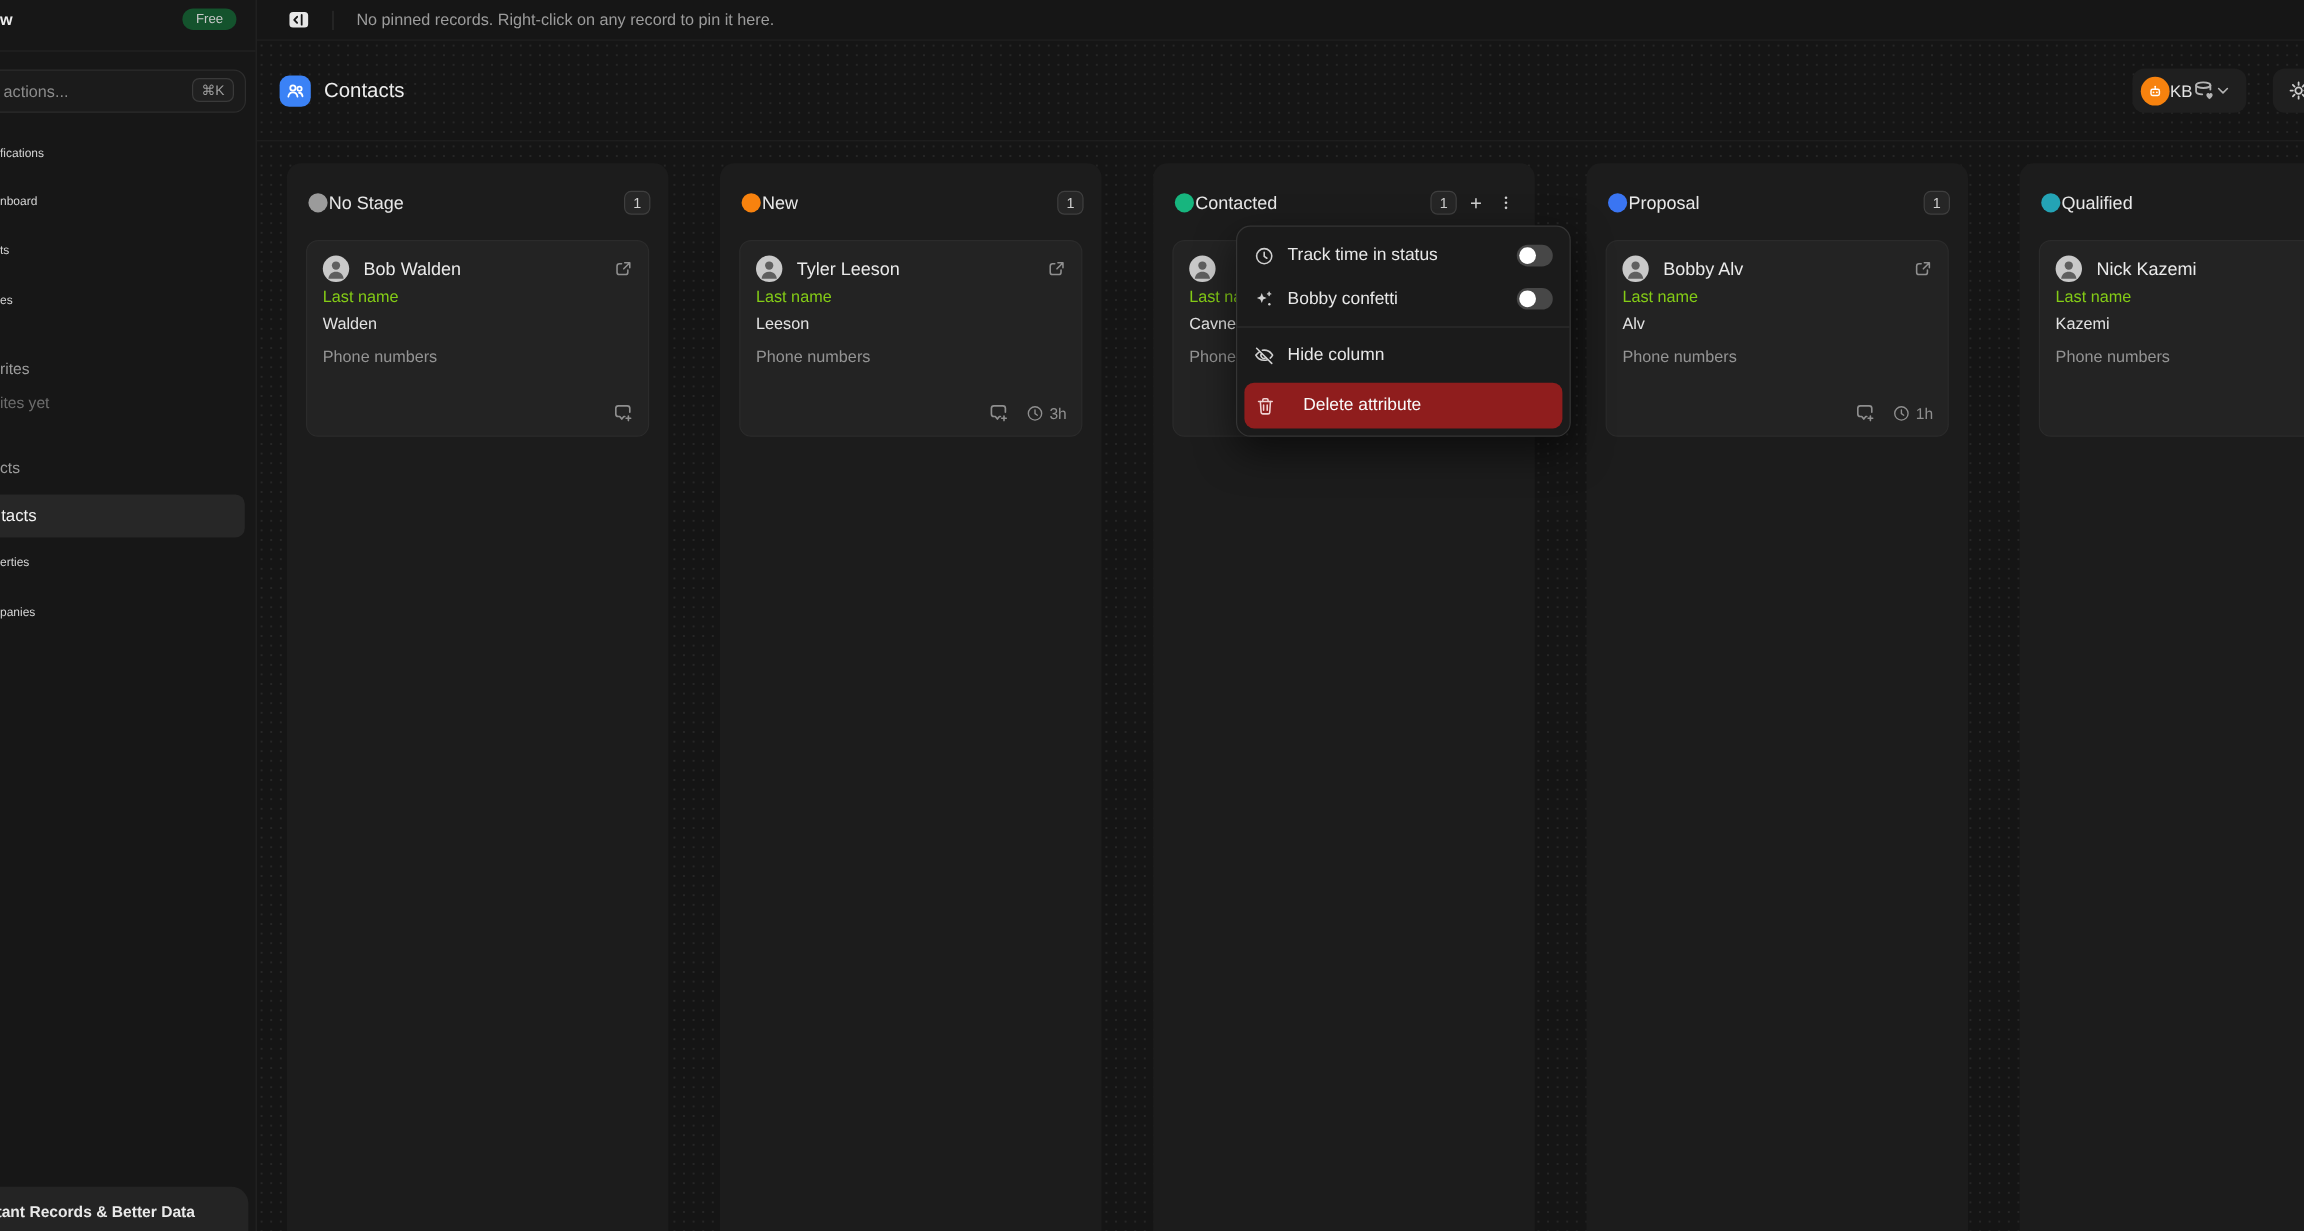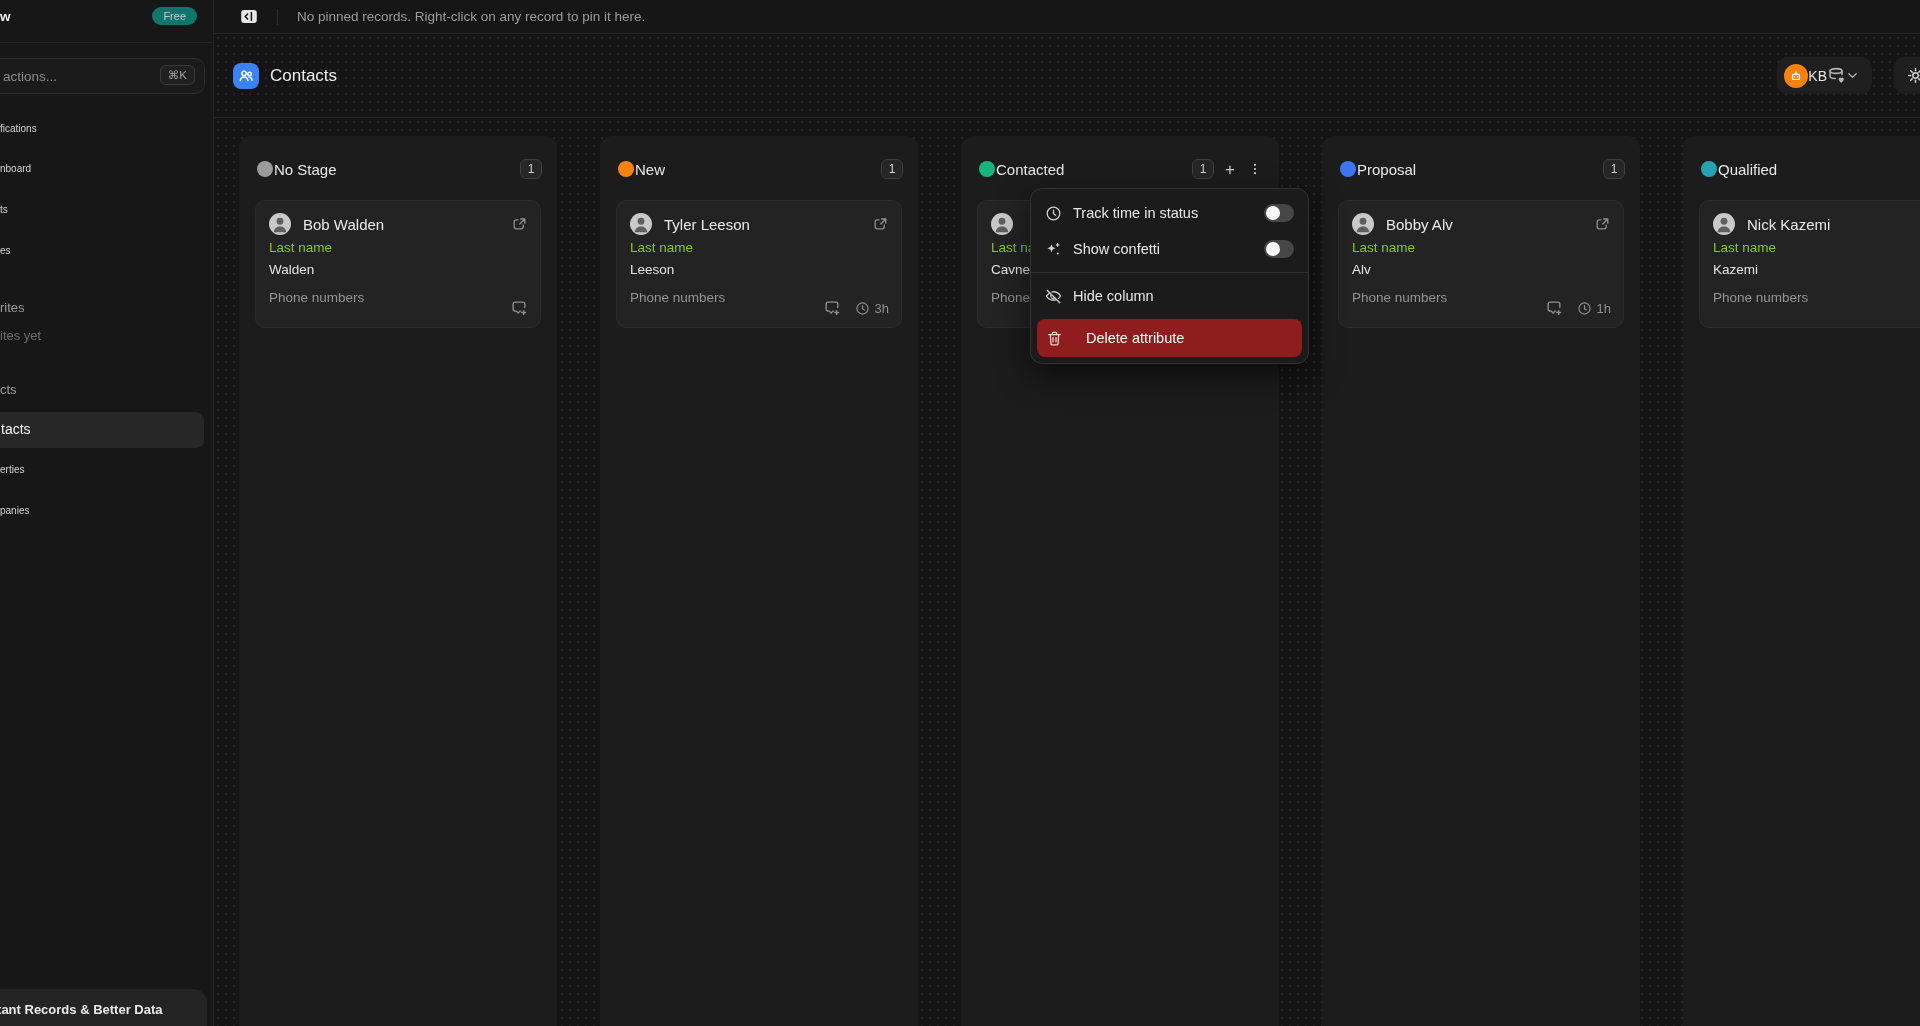--- a/index.html
+++ b/index.html
@@ -4,21 +4,21 @@
 <style>
   * { box-sizing: border-box; margin: 0; padding: 0; }
   html,body { width:1920px; height:1026px; overflow:hidden; background:#141414;
     font-family:"Liberation Sans","DejaVu Sans",sans-serif; }
   .app { position:relative; width:1920px; height:1026px; }
 
   
   .sidebar { position:absolute; left:0; top:0; width:214px; height:1026px;
     background:#171717; border-right:1px solid #242424; z-index:3; }
   .ws-name { position:absolute; left:0; top:9px; font-size:13.5px; font-weight:700; color:#ededed; }
-  .plan-badge { position:absolute; right:16px; top:7px; background:#0f766e; color:#c9c9c9;
+  .plan-badge { position:absolute; right:16px; top:7px; background:#14532d; color:#c9c9c9;
     font-size:11px; padding:3px 11px; border-radius:10px; }
   .sb-divider { position:absolute; left:0; top:42px; width:100%; height:1px; background:#232323; }
   .search-box { position:absolute; left:-60px; top:58px; width:265px; height:36px;
     background:#1b1b1b; border:1px solid #2d2d2d; border-radius:10px; }
   .search-text { position:absolute; left:62px; top:10px; font-size:13.5px; color:#8b8b8b; }
   .kbd { position:absolute; right:9px; top:6px; border:1px solid #3a3a3a; background:#202020;
     color:#9f9f9f; font-size:11.5px; padding:2px 7px; border-radius:6px; }
   .sb-item { position:absolute; left:0; font-size:10px; color:#d4d4d4; white-space:nowrap; }
   .sb-section { position:absolute; left:0; font-size:13px; color:#9c9c9c; white-space:nowrap; }
   .sb-muted { position:absolute; left:0; font-size:13px; color:#6d6d6d; white-space:nowrap; }
@@ -62,21 +62,21 @@
   .col-head { display:flex; align-items:center; gap:1px; padding:21px 15px 0 18px; height:45px; }
   .col-dot { width:16px; height:16px; border-radius:50%; flex:0 0 auto; }
   .col-name { font-size:15px; color:#e8e8e8; }
   .col-right { margin-left:auto; display:flex; align-items:center; gap:9px; }
   .count-badge { min-width:22px; height:20px; border:1px solid #3f3f3f; background:#262626;
     border-radius:6px; color:#cfcfcf; font-size:12px; display:flex; align-items:center;
     justify-content:center; padding:0 5px; }
   .col-plus { font-size:17px; color:#cfcfcf; line-height:1; padding:0 2px; cursor:pointer; }
   .col-kebab { color:#cfcfcf; display:flex; cursor:pointer; padding:0 2px; }
 
-  .card { position:relative; margin:19px 16px 0 16px; height:128px; background:#232323;
+  .card { position:relative; margin:19px 16px 0 16px; height:164px; background:#232323;
     border:1px solid #2b2b2b; border-radius:10px; padding:12px 13px; }
   .card-top { display:flex; align-items:center; gap:12px; }
   .avatar { width:22px; height:22px; border-radius:50%; background:#c9c9c9; display:flex;
     align-items:center; justify-content:center; flex:0 0 auto; overflow:hidden; }
   .card-name { font-size:15px; color:#eaeaea; flex:1; white-space:nowrap; overflow:hidden; }
   .ext-icon { color:#8f8f8f; display:flex; flex:0 0 auto; cursor:pointer; }
   .f-label { margin-top:5px; font-size:13.5px; color:#84cc16; }
   .f-value { margin-top:7px; font-size:13.5px; color:#e3e3e3; }
   .f-label2 { margin-top:13px; font-size:13.5px; color:#949494; }
   .card-foot { position:absolute; right:12px; bottom:10px; display:flex; align-items:center;
@@ -391,21 +391,21 @@
         <span class="toggle"></span>
       </div>
       <div class="menu-row">
         <span class="menu-ico">
           <svg width="17" height="17" viewBox="0 0 17 17" fill="currentColor">
             <path d="M6.5 3.2l1.1 2.9 2.9 1.2-2.9 1.2-1.1 2.9-1.2-2.9-2.9-1.2 2.9-1.2z"></path>
             <path d="M12.6 2.6v2.6M11.3 3.9h2.6" stroke="currentColor" stroke-width="1.2" stroke-linecap="round" fill="none"></path>
             <circle cx="12.8" cy="12.6" r="1"></circle>
           </svg>
         </span>
-        <span class="menu-label">Show confetti</span>
+        <span class="menu-label">Bobby confetti</span>
         <span class="toggle"></span>
       </div>
       <div class="menu-divider"></div>
       <div class="menu-row">
         <span class="menu-ico">
           <svg width="17" height="17" viewBox="0 0 17 17" fill="none" stroke="currentColor" stroke-width="1.3" stroke-linecap="round" stroke-linejoin="round">
             <path d="M2.2 2.2l12.6 12.6"></path>
             <path d="M7 3.9c.5-.1 1-.15 1.5-.15 3.6 0 6 2.4 7 4.25-.4.75-1.1 1.65-2 2.4M4.8 5C3.3 6 2.2 7.3 1.5 8c1 1.85 3.4 4.25 7 4.25 1 0 1.9-.2 2.7-.5"></path>
             <path d="M6.3 6.6a2.5 2.5 0 0 0 3.5 3.5"></path>
           </svg>

